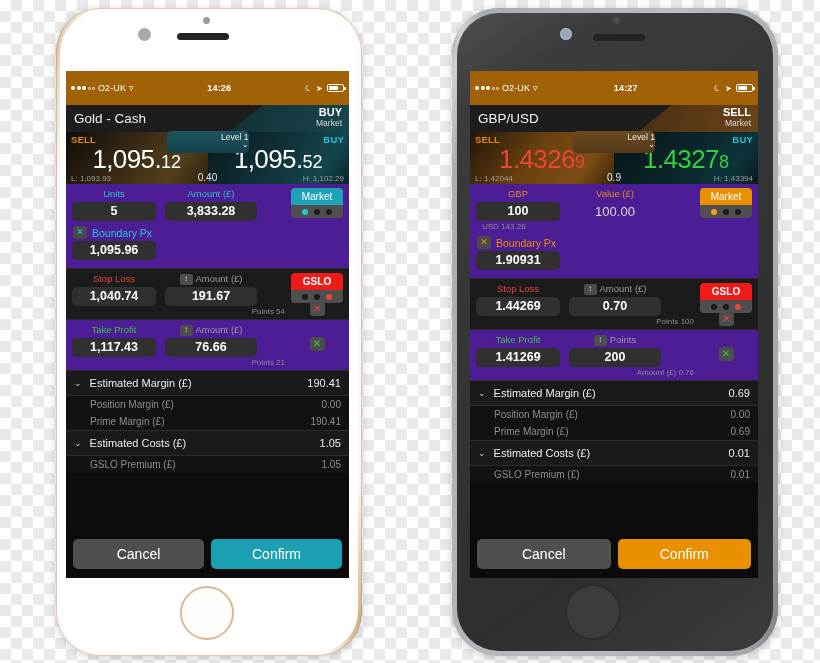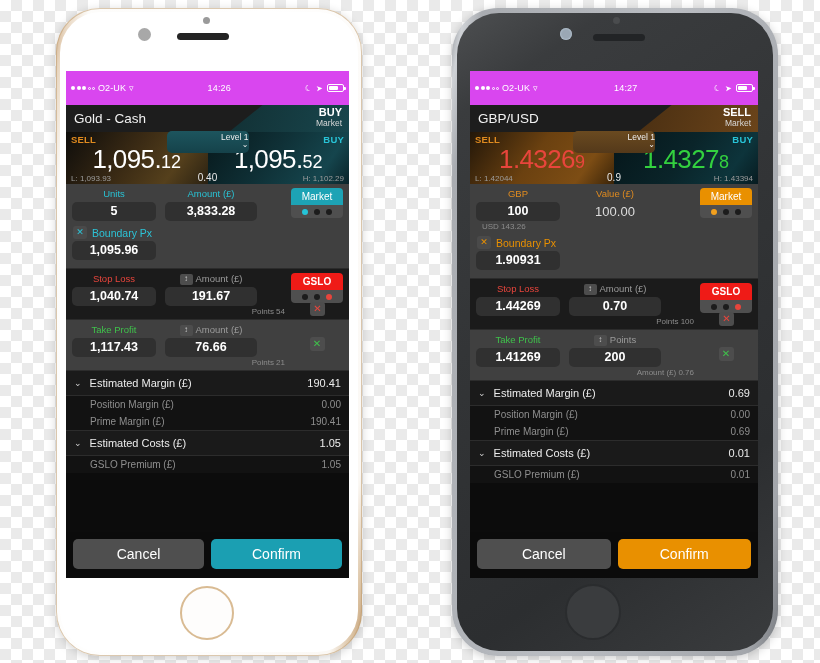--- a/index.html
+++ b/index.html
@@ -58,29 +58,29 @@
   .d-home{left:565px;top:584px;width:52px;height:52px;
     border:2px solid #2a2c2e;background:#3a3c3e;}
 
   
   .screen{position:absolute;background:#000;overflow:hidden;}
   .screen-l{left:66px;top:71px;width:283px;height:507px;}
   .screen-r{left:470px;top:71px;width:288px;height:507px;}
   .screen *{box-sizing:border-box;}
 
   
-  .statusbar{height:15px;background:#d946ef;color:#fff;display:flex;align-items:center;
+  .statusbar{height:15px;background:#a16207;color:#fff;display:flex;align-items:center;
     font-size:9px;padding:17px 5px;letter-spacing:.1px;}
   .sb-left{display:flex;align-items:center;gap:3px;}
   .dots{display:flex;gap:1.5px;align-items:center;}
   .dot{width:4px;height:4px;border-radius:50%;background:#fff;}
   .dot.hollow{background:transparent;border:1px solid #fff;width:3px;height:3px;}
   .sb-carrier{font-size:9px;}
   .wifi{font-size:9px;line-height:1;}
-  .sb-center{flex:1;text-align:center;font-size:9px;font-weight:normal;letter-spacing:.2px;}
+  .sb-center{flex:1;text-align:center;font-size:9px;font-weight:bold;letter-spacing:.2px;}
   .sb-right{display:flex;align-items:center;gap:4px;}
   .moon{font-size:8px;transform:rotate(-20deg);display:inline-block;}
   .loc{font-size:8px;display:inline-block;transform:rotate(-5deg);}
   .batt{width:17px;height:8px;border:1px solid #fff;border-radius:2px;position:relative;padding:1px;}
   .batt i{display:block;height:100%;width:72%;background:#fff;border-radius:1px;}
   .batt:after{content:"";position:absolute;right:-3px;top:2px;width:2px;height:3px;background:#fff;border-radius:0 1px 1px 0;}
 
   
   .titlebar{height:27px;position:relative;display:flex;align-items:center;overflow:hidden;}
   .tb-bg{position:absolute;inset:0;background:#1d1d1d;}
@@ -114,21 +114,21 @@
   .spread{position:absolute;left:50%;transform:translateX(-50%);bottom:1px;
     font-size:10px;color:#e9e9e9;font-weight:500;z-index:4;}
   .levelpill{position:absolute;left:50%;transform:translateX(-50%);top:-1px;z-index:5;
     width:82px;height:22px;border-radius:5px;text-align:right;
     font-size:8.5px;color:#f0f0f0;padding-top:2px;line-height:1.05;}
   .levelpill.teal{background:linear-gradient(180deg,#1d555e,#15424a);}
   .levelpill.orange{background:linear-gradient(180deg,#6a4a20,#54391a);}
   .levelpill .chev{display:block;font-size:8px;margin-top:-1px;}
 
   
-  .section{background:#404040;padding:4px 6px 3px 6px;position:relative;}
+  .section{background:#4c1d95;padding:4px 6px 3px 6px;position:relative;}
   .section.alt{background:#1b1b1b;}
   .frow{display:flex;align-items:flex-start;}
   .fcol{width:84px;margin-right:9px;}
   .fcol.wide{width:92px;}
   .flabel{font-size:9.5px;text-align:center;margin-bottom:2px;height:12px;line-height:12px;
     display:flex;align-items:center;justify-content:center;gap:3px;}
   .flabel.teal{color:#29c2d4;}
   .flabel.orange{color:#e08b1f;}
   .flabel.red{color:#e8453c;}
   .flabel.green{color:#3fc14b;}

